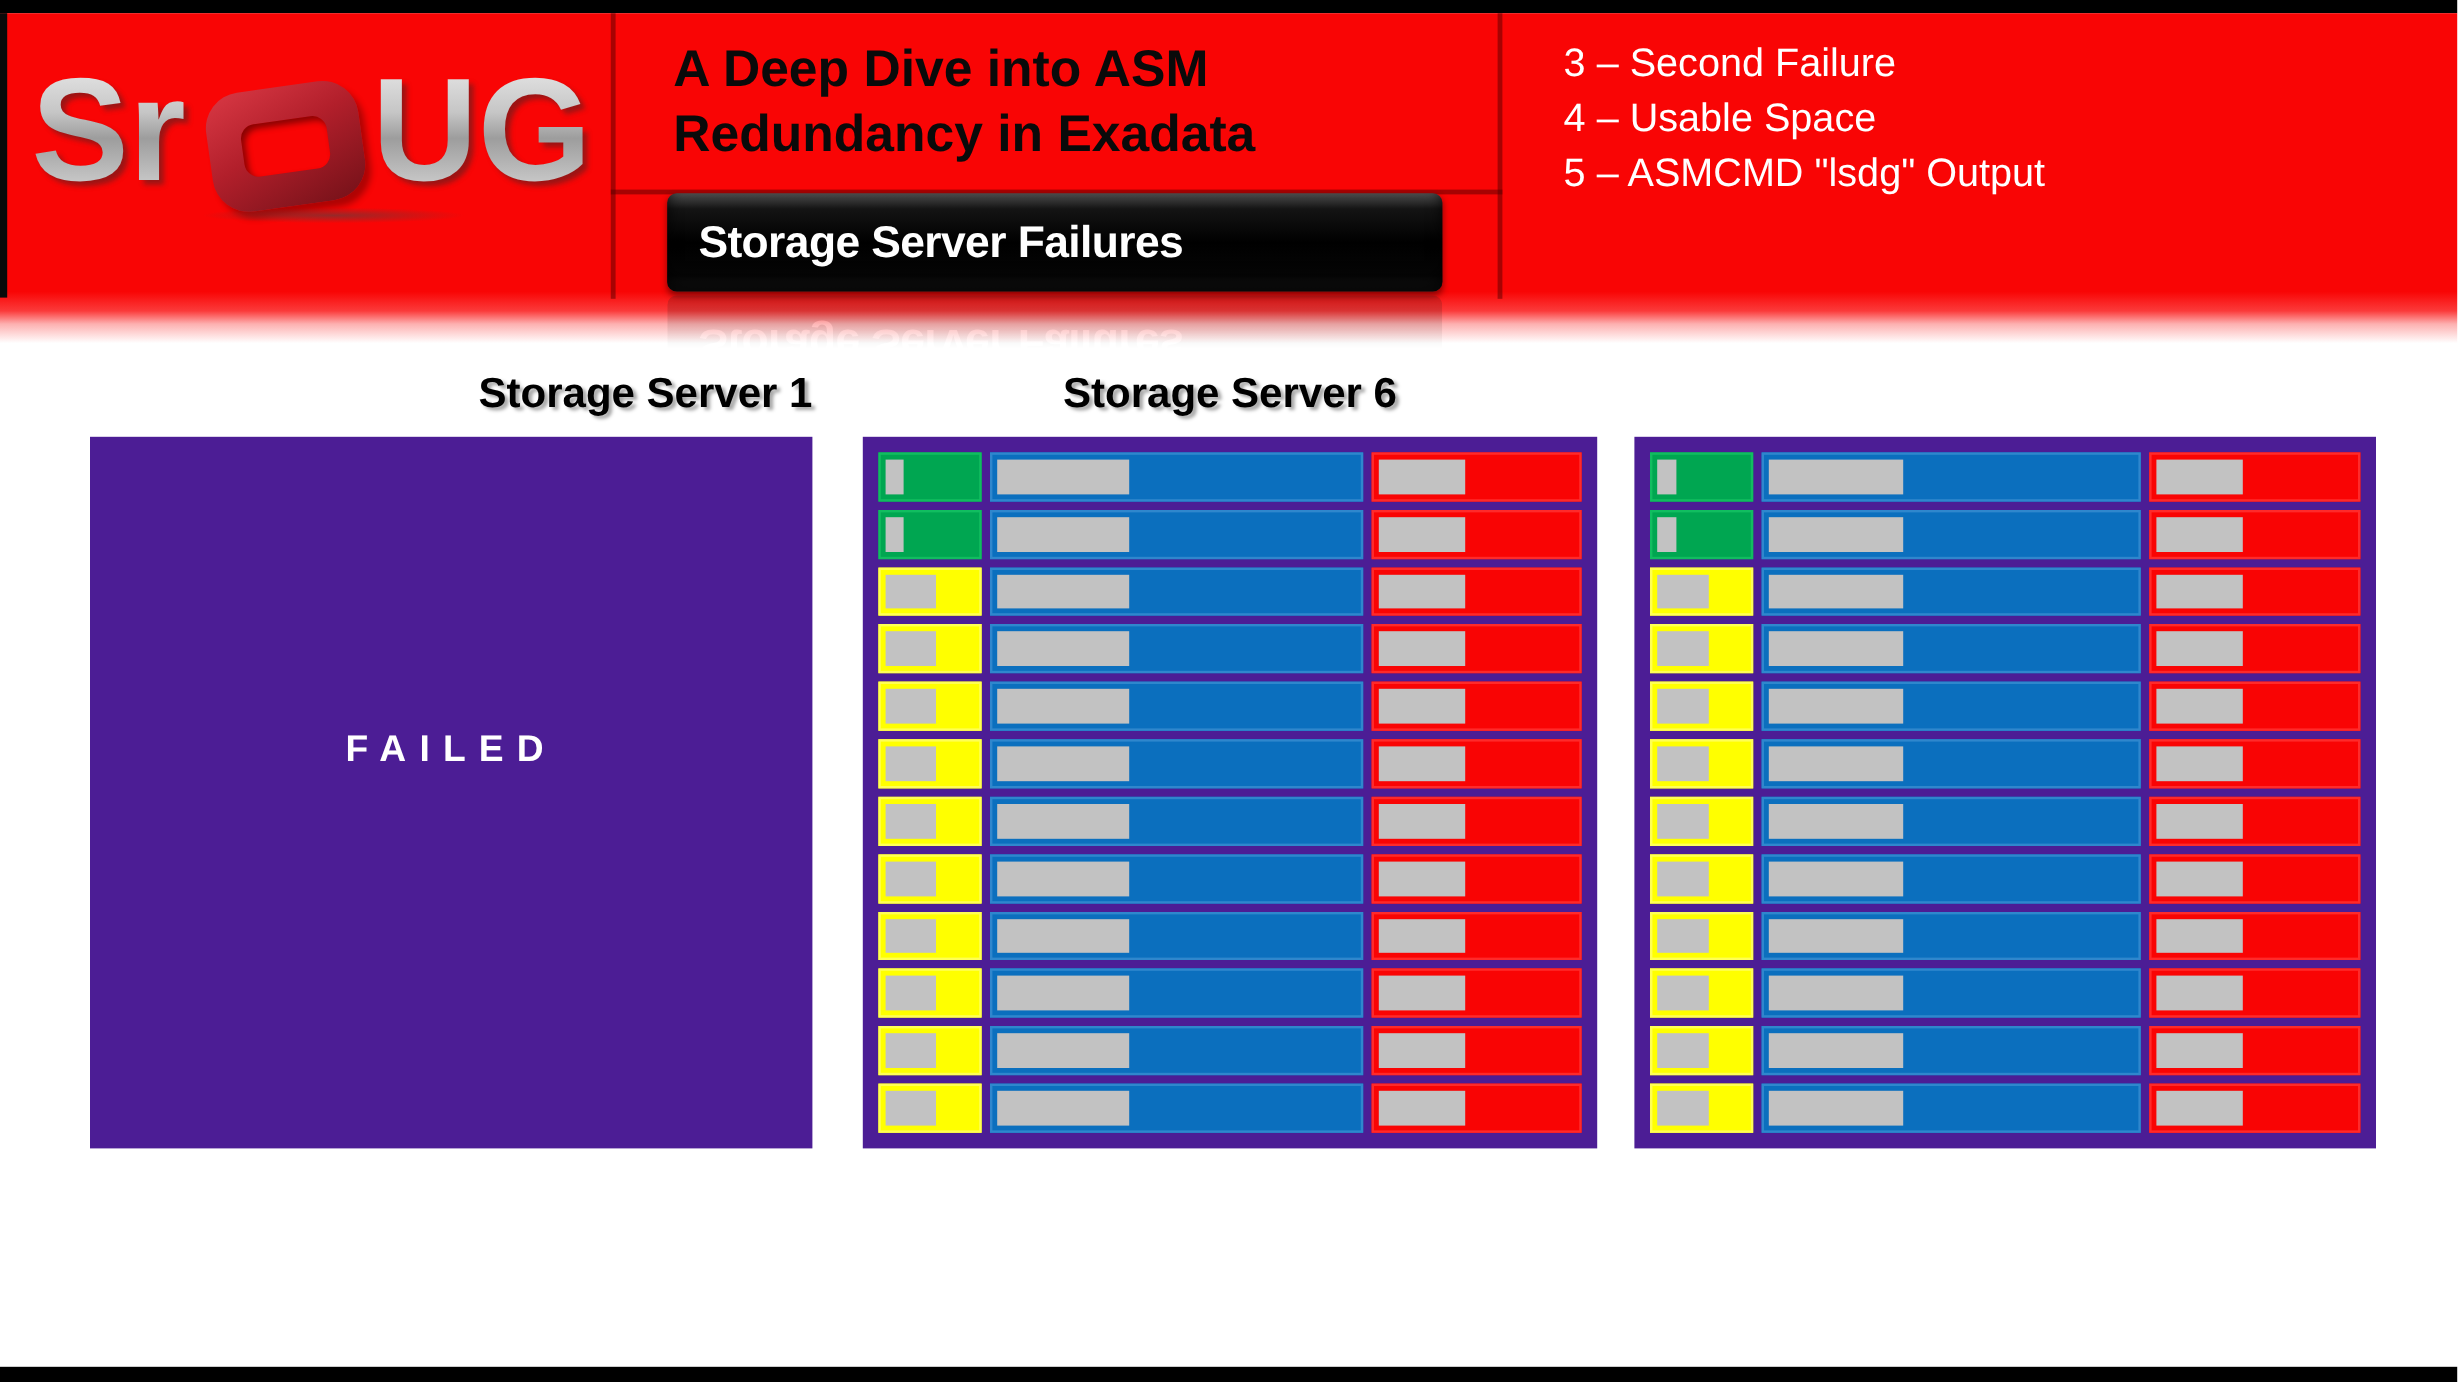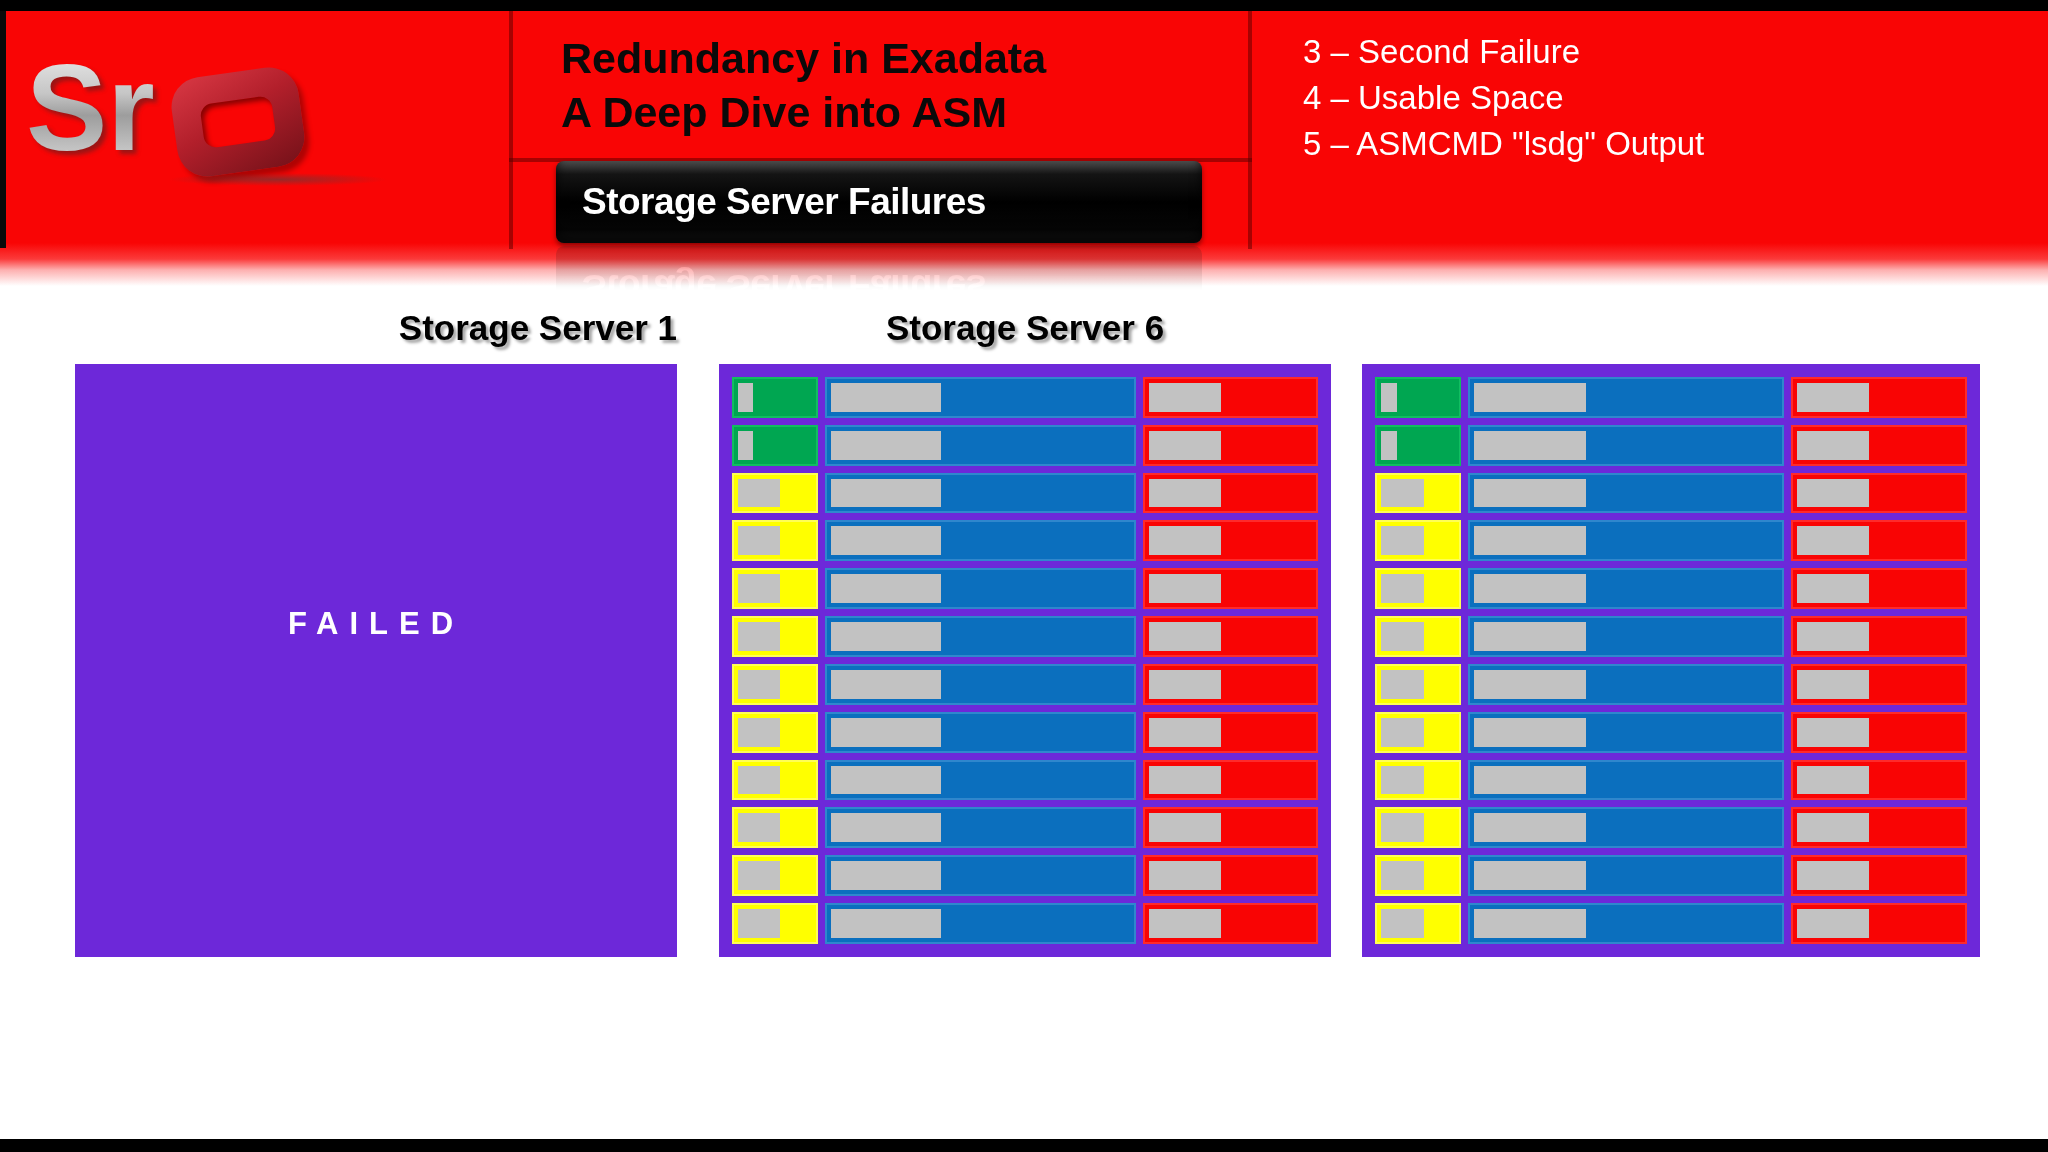--- a/index.html
+++ b/index.html
@@ -49,21 +49,21 @@
   
   .agenda{position:absolute;left:1303px;top:18px;}
   .menu-item{font-size:33px;line-height:46px;color:#ffffff;white-space:nowrap;}
   .menu-item.active{color:#0a0a0a;font-weight:bold;}
 
   
   .server-title{position:absolute;top:308px;font-size:35px;font-weight:bold;color:#000;text-align:center;
     text-shadow:3px 3px 3px rgba(0,0,0,.35);}
   .st1{left:75px;width:602px;text-align:right;} .st2{left:719px;width:612px;} .st3{left:1362px;width:618px;}
 
-  .panel{position:absolute;top:364px;height:593px;background:#6d28d9;box-sizing:border-box;}
+  .panel{position:absolute;top:364px;height:593px;background:#4c1d95;box-sizing:border-box;}
   .panel-1{left:75px;width:602px;}
   .panel-2{left:719px;width:612px;}
   .panel-3{left:1362px;width:618px;}
 
   .failed-label{position:absolute;left:0;top:242px;width:100%;text-align:center;color:#fff;
     font-size:31px;font-weight:bold;letter-spacing:11px;}
 
   .rows{position:absolute;left:13px;right:13px;top:13px;bottom:13px;display:flex;flex-direction:column;gap:7px;}
   .disk-row{flex:1;display:flex;gap:7px;}
   .seg{position:relative;box-sizing:border-box;border:2px solid transparent;}
@@ -88,25 +88,26 @@
     <div class="div-v v1"></div>
     <div class="div-v v2"></div>
     <div class="div-h"></div>
 
     <div class="logo">
       <span class="logo-letters logo-sr">Sr</span>
       <div class="logo-o">
         <div class="logo-o-hole"></div>
       </div>
       <div class="logo-o-shadow"></div>
+      <span class="logo-letters logo-ug">UG</span>
     </div>
 
     <div class="deck-title">
+      <div>A Deep Dive into ASM</div>
       <div>Redundancy in Exadata</div>
-      <div>A Deep Dive into ASM</div>
     </div>
 
     <div class="slide-label-box">
       <span>Storage Server Failures</span>
     </div>
     <div class="slide-label-box reflection">
       <span>Storage Server Failures</span>
     </div>
 
     <div class="agenda">

